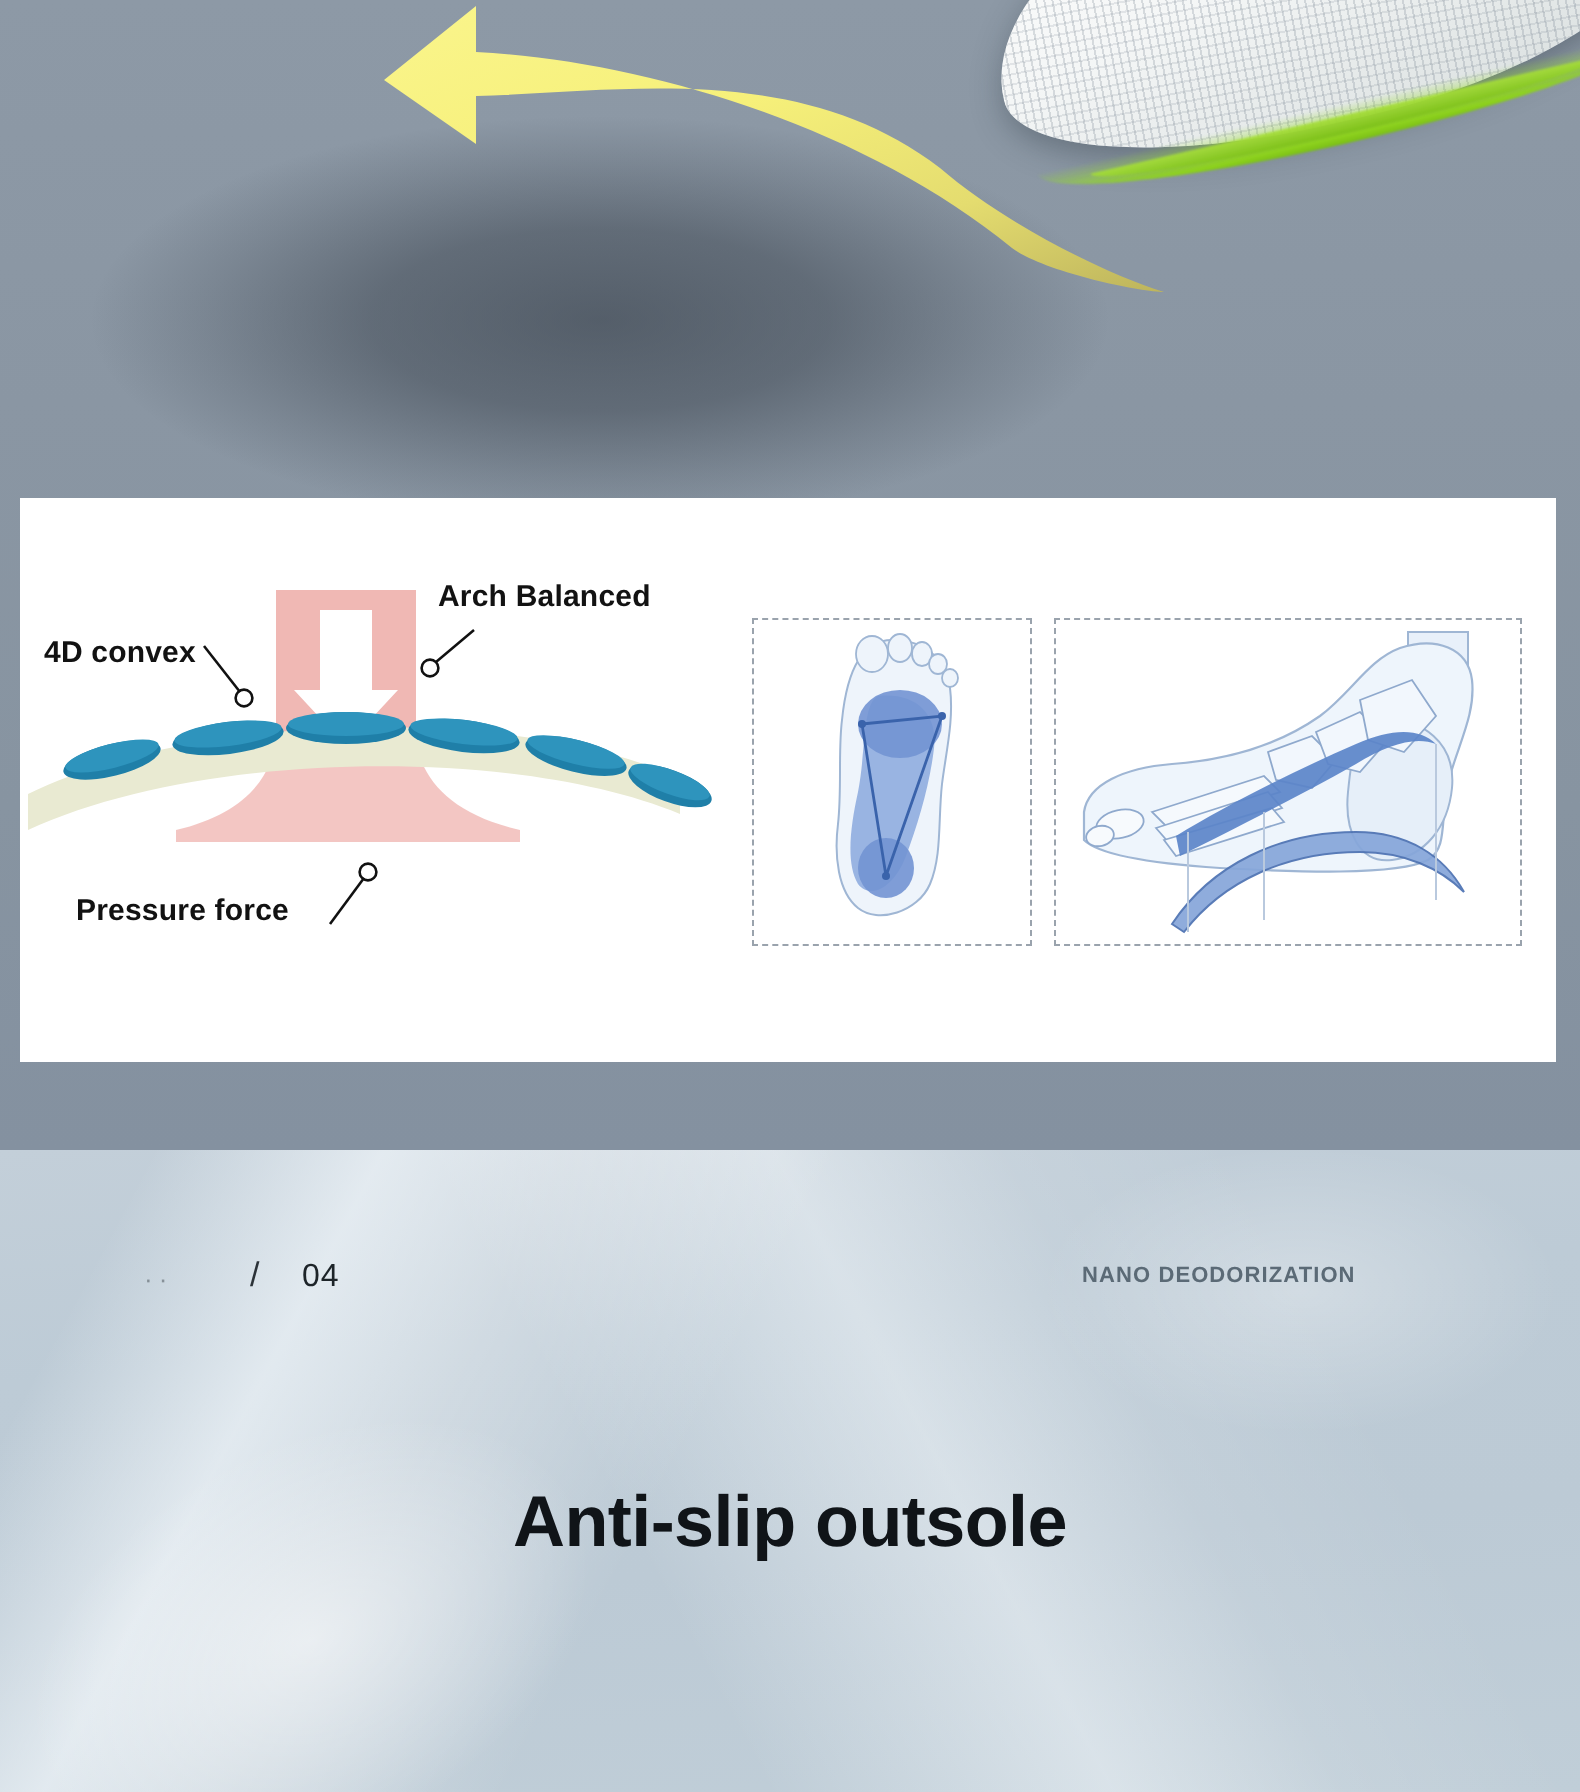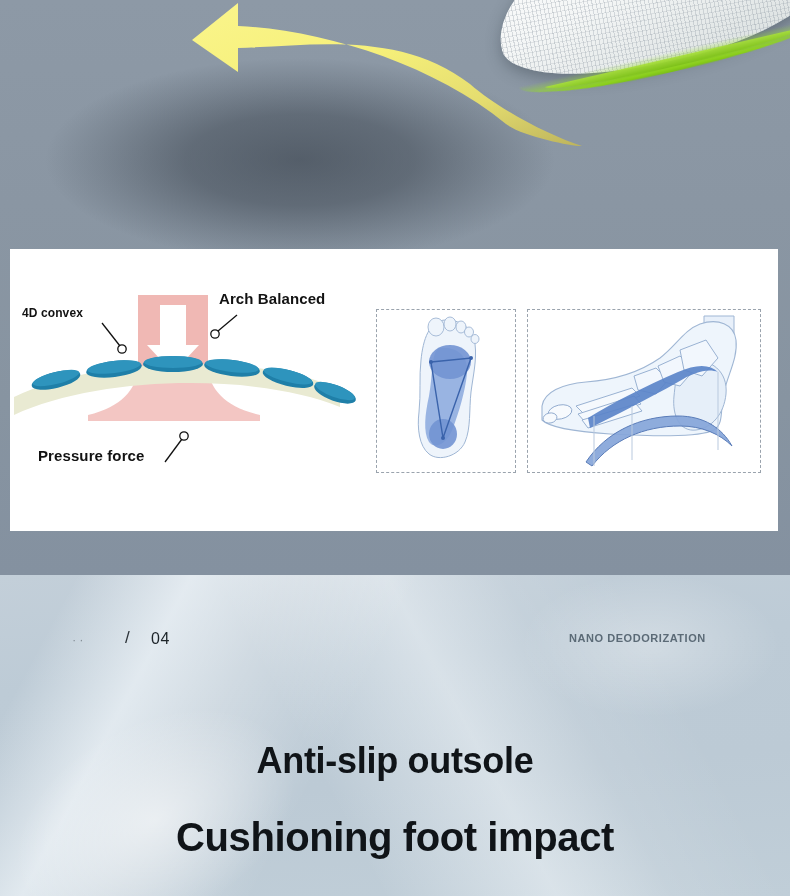--- a/index.html
+++ b/index.html
@@ -68,21 +68,21 @@
     position:absolute;left:10px;top:249px;width:768px;height:282px;
     background:#ffffff;
   }
   .diagram-left{position:absolute;left:0;top:0;width:358px;height:282px;}
   .diag-svg{position:absolute;left:0;top:0;width:358px;height:282px;}
 
   .lbl{
     position:absolute;font-weight:bold;color:#121212;
     letter-spacing:.1px;white-space:nowrap;
   }
-  .lbl-4d{left:22px;top:306px;font-size:12px;}
+  .lbl-4d{left:22px;top:318px;font-size:15px;}
   .lbl-arch{left:219px;top:290px;font-size:15px;}
   .lbl-bal{left:38px;top:447px;font-size:15px;}
 
   
   .anat-box{
     position:absolute;border:1.4px dashed #9aa3ad;background:#ffffff;
   }
   .anat-box-a{left:376px;top:309px;width:138px;height:162px;}
   .anat-box-b{left:527px;top:309px;width:232px;height:162px;}
   .anat-svg{position:absolute;left:0;top:0;width:100%;height:100%;}
@@ -114,21 +114,21 @@
   .meta-slash{
     position:absolute;left:125px;top:-2px;font-size:17px;color:#2b3238;
     font-weight:400;
   }
   .meta-num{
     position:absolute;left:151px;top:0px;font-size:16px;color:#1d2429;
     font-weight:normal;letter-spacing:.5px;
   }
   .meta-nano{
     position:absolute;left:541px;top:2px;font-size:11px;color:#5b6a76;
-    font-weight:bold;letter-spacing:.55px;white-space:nowrap;margin-left:28px;
+    font-weight:bold;letter-spacing:.55px;white-space:nowrap;
   }
 
   .headline{
     position:absolute;width:790px;text-align:center;
     font-weight:bold;color:#101418;white-space:nowrap;
   }
   .headline-1{top:165px;font-size:36px;letter-spacing:-.3px;}
   .headline-2{top:240px;font-size:40px;letter-spacing:-.4px;}
 </style>
 </head>
@@ -319,16 +319,15 @@
     <div class="glow-streak2"></div>
 
     <div class="meta-row">
       <span class="meta-cjk">··</span>
       <span class="meta-slash">/</span>
       <span class="meta-num">04</span>
       <span class="meta-nano">NANO DEODORIZATION</span>
     </div>
 
     <div class="headline headline-1">Anti-slip outsole</div>
-    <div class="headline headline-2">Cushioning foot impact</div>
   </div>
 
 </div>
 
 </body></html>

